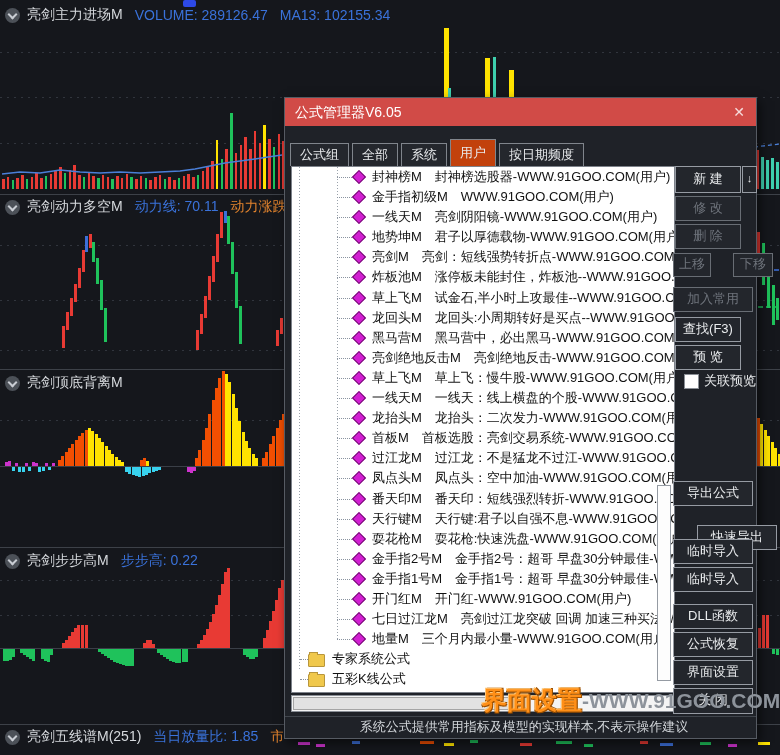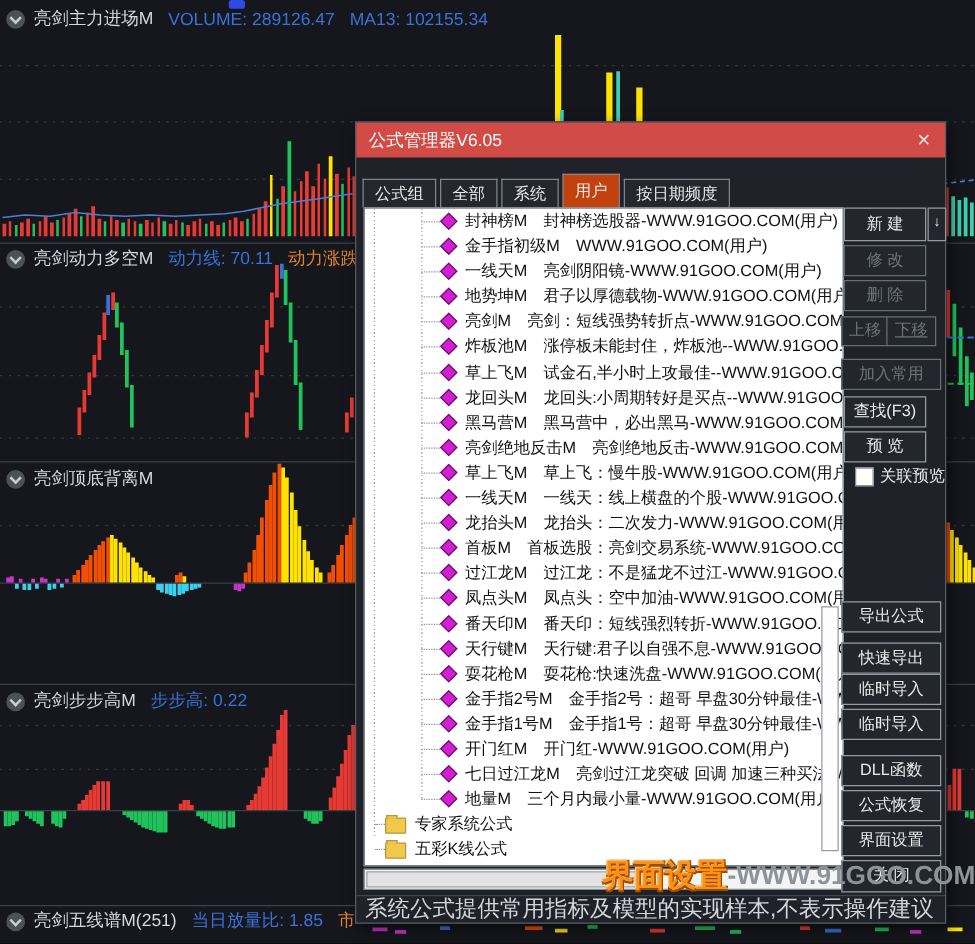--- a/index.html
+++ b/index.html
@@ -53,28 +53,28 @@
   .hscroll{position:absolute;left:6px;top:597px;width:382px;height:15px;background:#f4f4f4;border:1px solid #8a8f96;}
   .hthumb{position:absolute;left:1px;top:1px;width:235px;height:11px;background:#e2e2e2;border:1px solid #a5a5a5;}
   .btn{position:absolute;left:388px;width:78px;height:23px;background:#23262c;border:1px solid #969ba3;
        color:#e9ebed;text-align:center;line-height:21px;font-size:13px;}
   .btn.n{left:390px;width:64px;}
   .btn.dis{color:#6e737b;border-color:#686d74;}
   .b-new{top:68px;height:25px;line-height:23px;}
   .b-newarr{top:68px;left:457px;width:13px;height:25px;line-height:23px;font-size:11px;}
   .b-mod{top:98px;} .b-del{top:126px;}
   .b-up{top:155px;left:388px;width:36px;height:22px;line-height:20px;}
-  .b-down{top:155px;left:424px;width:38px;height:22px;line-height:20px;text-decoration:underline;}
+  .b-down{top:155px;left:448px;width:38px;height:22px;line-height:20px;}
   .b-fav{top:189px;} .b-find{top:219px;} .b-prev{top:247px;}
   .chk{position:absolute;left:399px;top:276px;width:13px;height:13px;background:#fff;border:1px solid #8a8f96;}
   .chklab{position:absolute;left:419px;top:274px;color:#e8eaec;font-size:13px;}
-  .b-exp{top:383px;} .b-qexp{top:416px;} .b-imp{top:441px;} .b-timp{top:469px;}
+  .b-exp{top:383px;} .b-qexp{top:427px;margin-left:24px;} .b-imp{top:441px;} .b-timp{top:469px;}
   .b-dll{top:506px;} .b-rest{top:534px;} .b-ui{top:562px;} .b-close{top:590px;height:24px;line-height:22px;}
   .status{position:absolute;left:0;right:0;top:618px;height:21px;border-top:1px solid #40454c;
-          color:#d2d6da;font-size:18px;line-height:20px;}
+          color:#d2d6da;font-size:13px;line-height:20px;text-align:center;}
   .status .sl{margin-left:7px;}
   .status .sr{position:absolute;left:341px;top:0;}
   
   .watermark{position:absolute;left:482px;top:684px;z-index:30;white-space:nowrap;display:flex;align-items:center;}
   .wm-brand{font-size:25px;font-weight:bold;color:#ff8f17;
             text-shadow:1px 1px 0 #9a4f00,-1px -1px 0 #ffc87a,1px -1px 0 #9a4f00,-1px 1px 0 #9a4f00;}
   .wm-site{font-size:21px;color:#8d939b;font-weight:bold;}
 </style>
 </head>
 <body>

